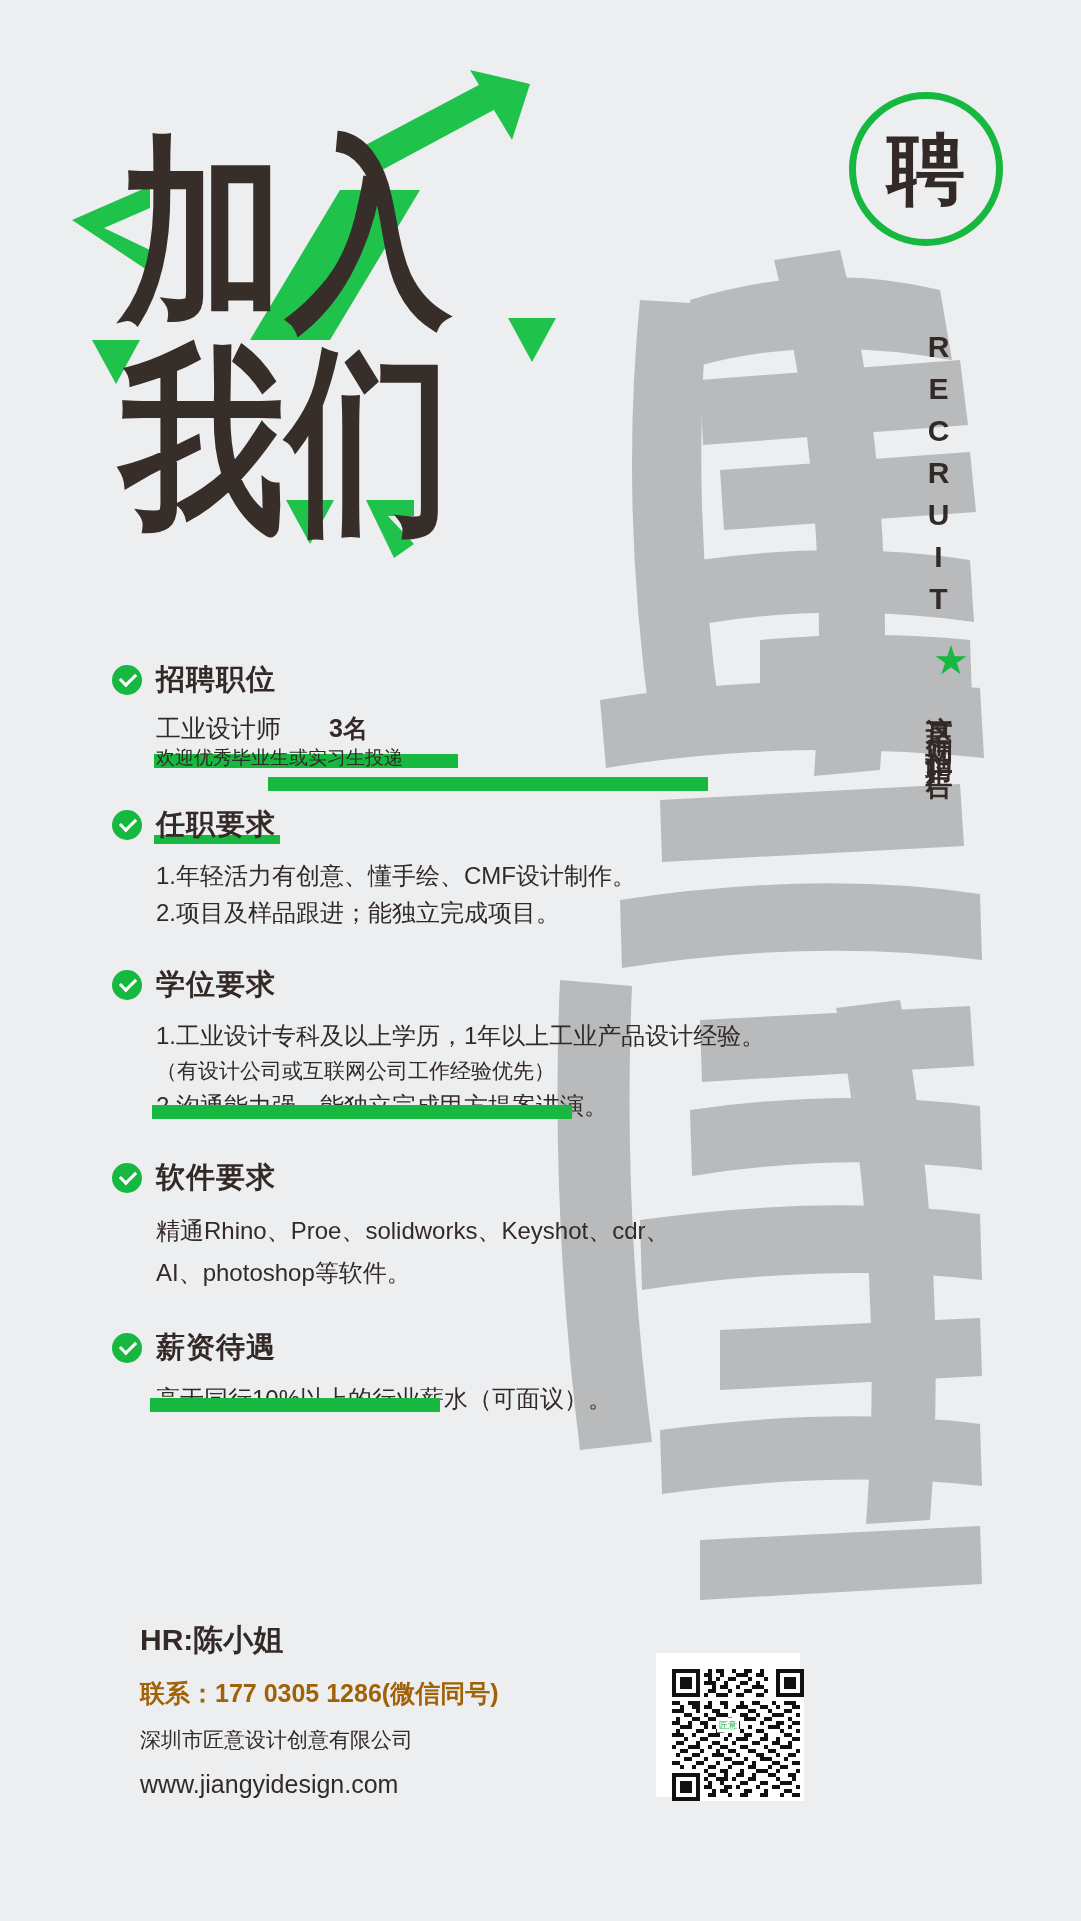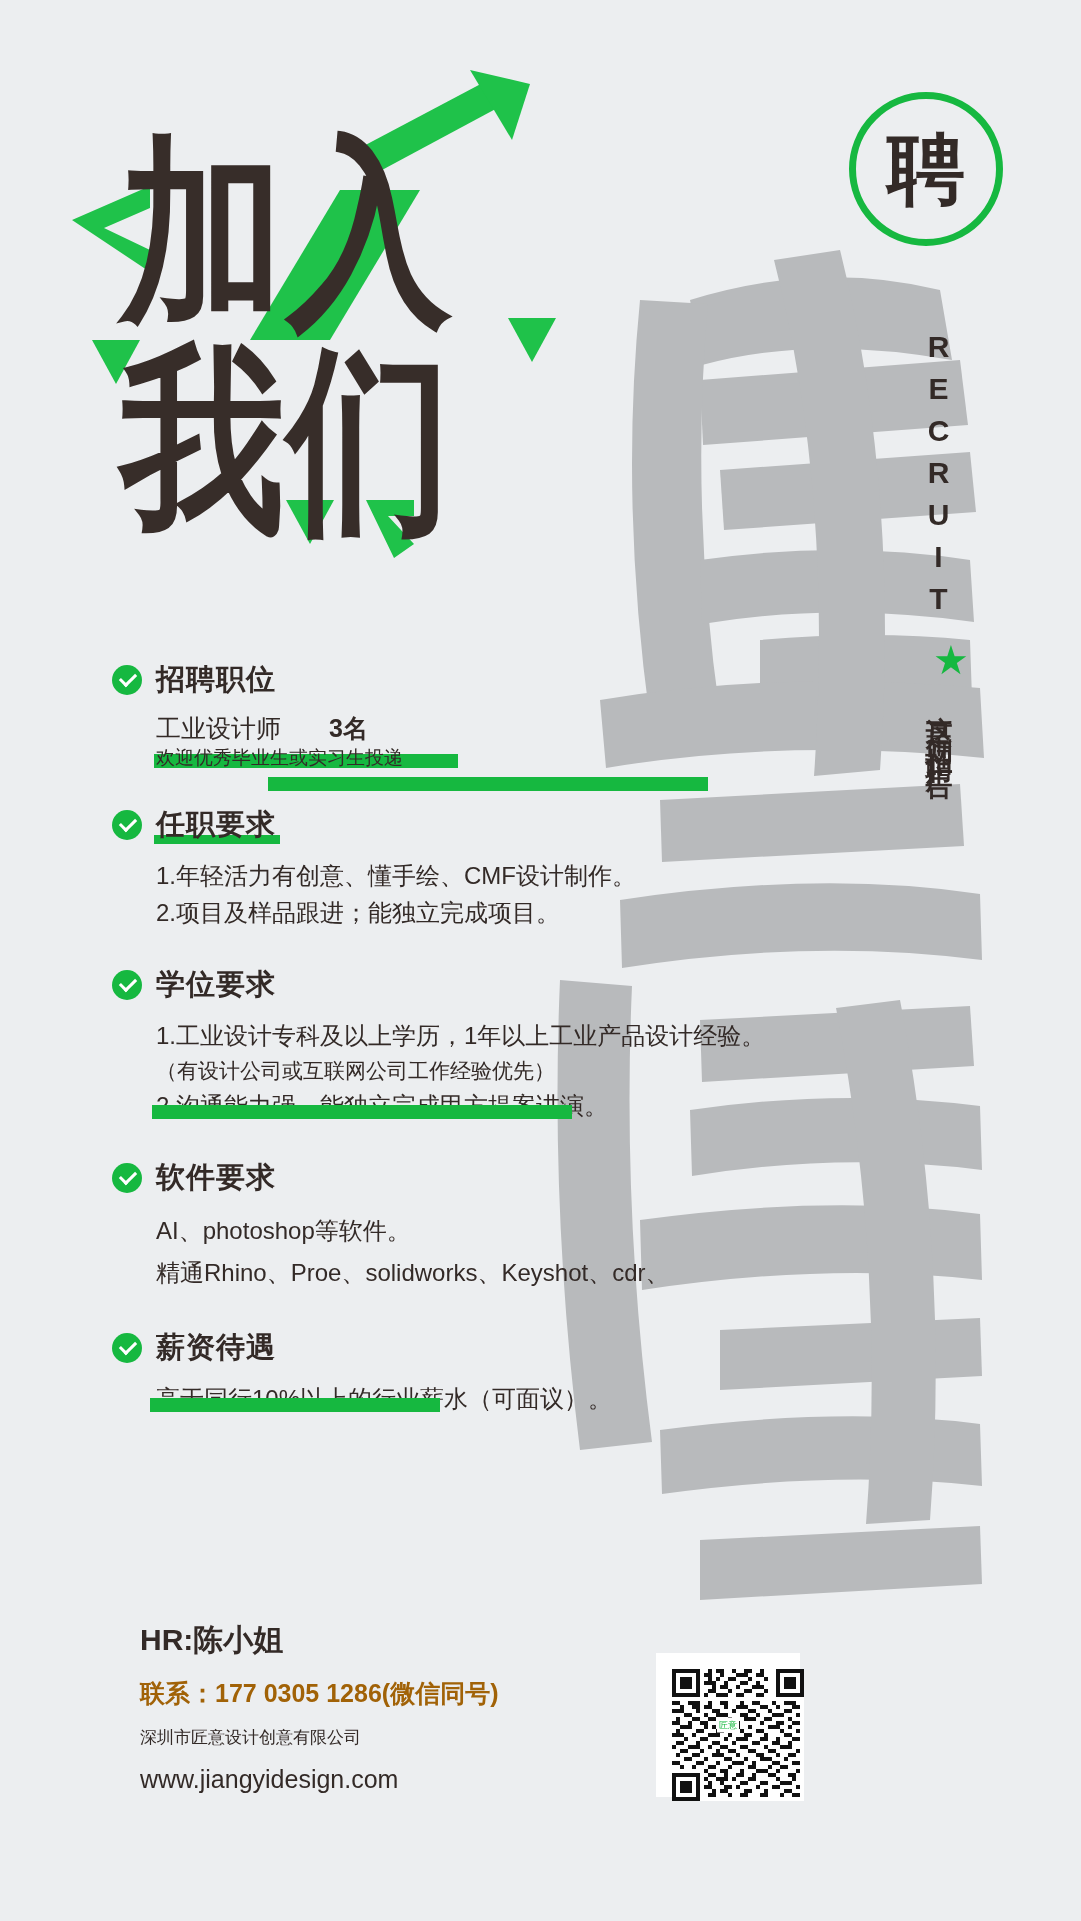--- a/index.html
+++ b/index.html
@@ -222,21 +222,21 @@
     margin-bottom: 16px;
     color: #332a27;
   }
   .contact {
     font-size: 25px;
     font-weight: 700;
     margin-bottom: 16px;
     color: #a16207;
   }
   .company {
-    font-size: 17px;
+    font-size: 21px;
     margin-bottom: 16px;
     color: #332a27;
   }
   .website {
     font-size: 25px;
     color: #332a27;
   }
   .qr {
     position: absolute;
     left: 656px;
@@ -365,22 +365,22 @@
         <span class="bar-green" style="left:-4px;width:420px;top:18px;"></span>
         <span class="txt">2.沟通能力强，能独立完成甲方提案讲演。</span>
       </div>
     </div>
 
     <div class="sect" style="margin-top:18px;">
       <div class="sect-head">
         <div class="tick"></div>
         <div class="sect-title">软件要求</div>
       </div>
+      <div class="line" style="margin-left:44px;line-height:1.75;">精通Rhino、Proe、solidworks、Keyshot、cdr、</div>
       <div class="line" style="margin-left:44px;line-height:1.75;">AI、photoshop等软件。</div>
-      <div class="line" style="margin-left:44px;line-height:1.75;">精通Rhino、Proe、solidworks、Keyshot、cdr、</div>
     </div>
 
     <div class="sect">
       <div class="sect-head">
         <div class="tick"></div>
         <div class="sect-title">薪资待遇</div>
       </div>
       <div class="line" style="position:relative;display:inline-block;margin-left:44px;">
         <span class="bar-green" style="left:-6px;width:290px;top:18px;"></span>
         <span class="txt">高于同行10%以上的行业薪水（可面议）。</span>

